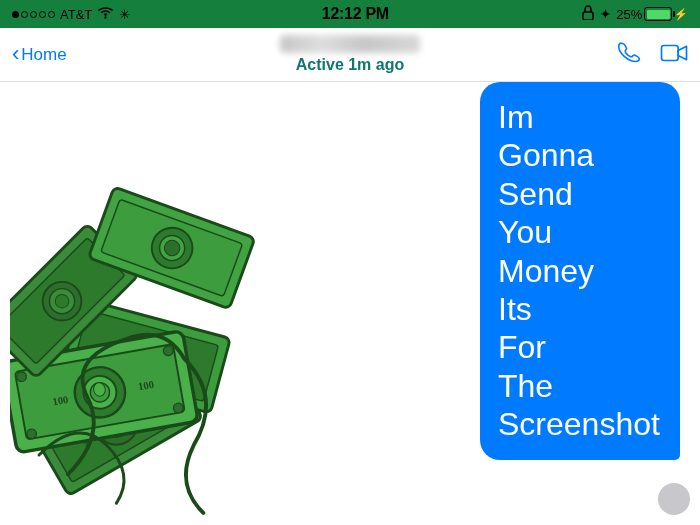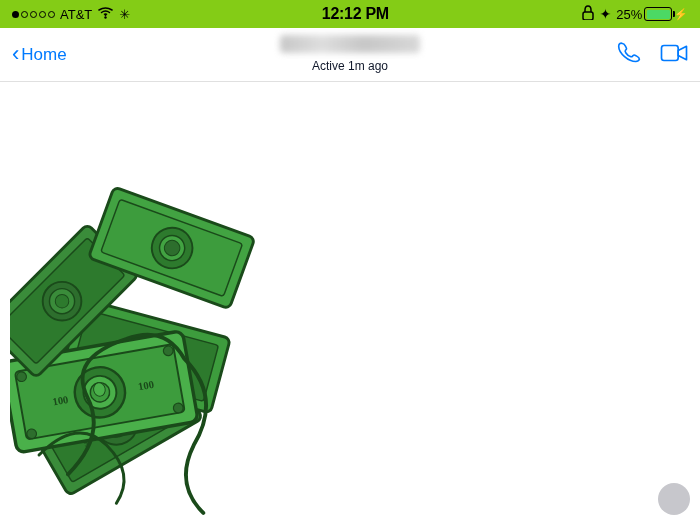--- a/index.html
+++ b/index.html
@@ -11,21 +11,21 @@
       font-family: -apple-system, 'Helvetica Neue', sans-serif;
     }
 
     
     .status-bar {
       display: flex;
       align-items: center;
       justify-content: space-between;
       padding: 4px 12px;
       height: 28px;
-      background: #84cc16;
+      background: #15803d;
     }
     .status-left {
       display: flex;
       align-items: center;
       gap: 5px;
       font-size: 13px;
       font-weight: 500;
     }
     .signal-dots {
       display: flex;
@@ -123,22 +123,23 @@
     .contact-name-blurred {
       width: 140px;
       height: 18px;
       background: linear-gradient(90deg, #b0b0b0 0%, #d0d0d0 30%, #b0b0b0 60%, #c8c8c8 100%);
       border-radius: 4px;
       margin-bottom: 3px;
       filter: blur(3px);
       opacity: 0.7;
     }
     .active-status {
-      font-size: 12px;
-      color: #0f172a;
+      font-size: 16px;
+      color: #0f766e;
+      font-weight: bold;
     }
     .nav-right {
       margin-left: auto;
       display: flex;
       align-items: center;
       gap: 18px;
     }
     .video-icon-svg {
       width: 28px;
       height: 20px;
@@ -311,15 +312,18 @@
         <ellipse cx="158" cy="99" rx="21" ry="21" fill="#2d7a2d" stroke="#1a4a1a" stroke-width="2"></ellipse>
         <ellipse cx="158" cy="99" rx="13" ry="13" fill="#42a342" stroke="#1a4a1a" stroke-width="1.5"></ellipse>
         <circle cx="158" cy="99" r="8" fill="#2d6e2d" stroke="#1a4a1a" stroke-width="1"></circle>
       </g>
 
       <path d="M 60 320 Q 100 280 80 240 Q 60 200 120 180 Q 160 165 180 200 Q 220 240 190 290 Q 170 330 200 360" fill="none" stroke="#1a4a1a" stroke-width="4" stroke-linecap="round"></path>
       <path d="M 30 300 Q 70 260 100 290 Q 130 320 110 350" fill="none" stroke="#1a4a1a" stroke-width="3" stroke-linecap="round"></path>
     </svg>
   </div>
 
+  <div class="message-bubble">
+    <div class="bubble-text">Im<br>Gonna<br>Send<br>You<br>Money<br>Its<br>For<br>The<br>Screenshot</div>
+  </div>
 
   <div class="avatar-bottom"></div>
 </div>
 
 </body></html>

